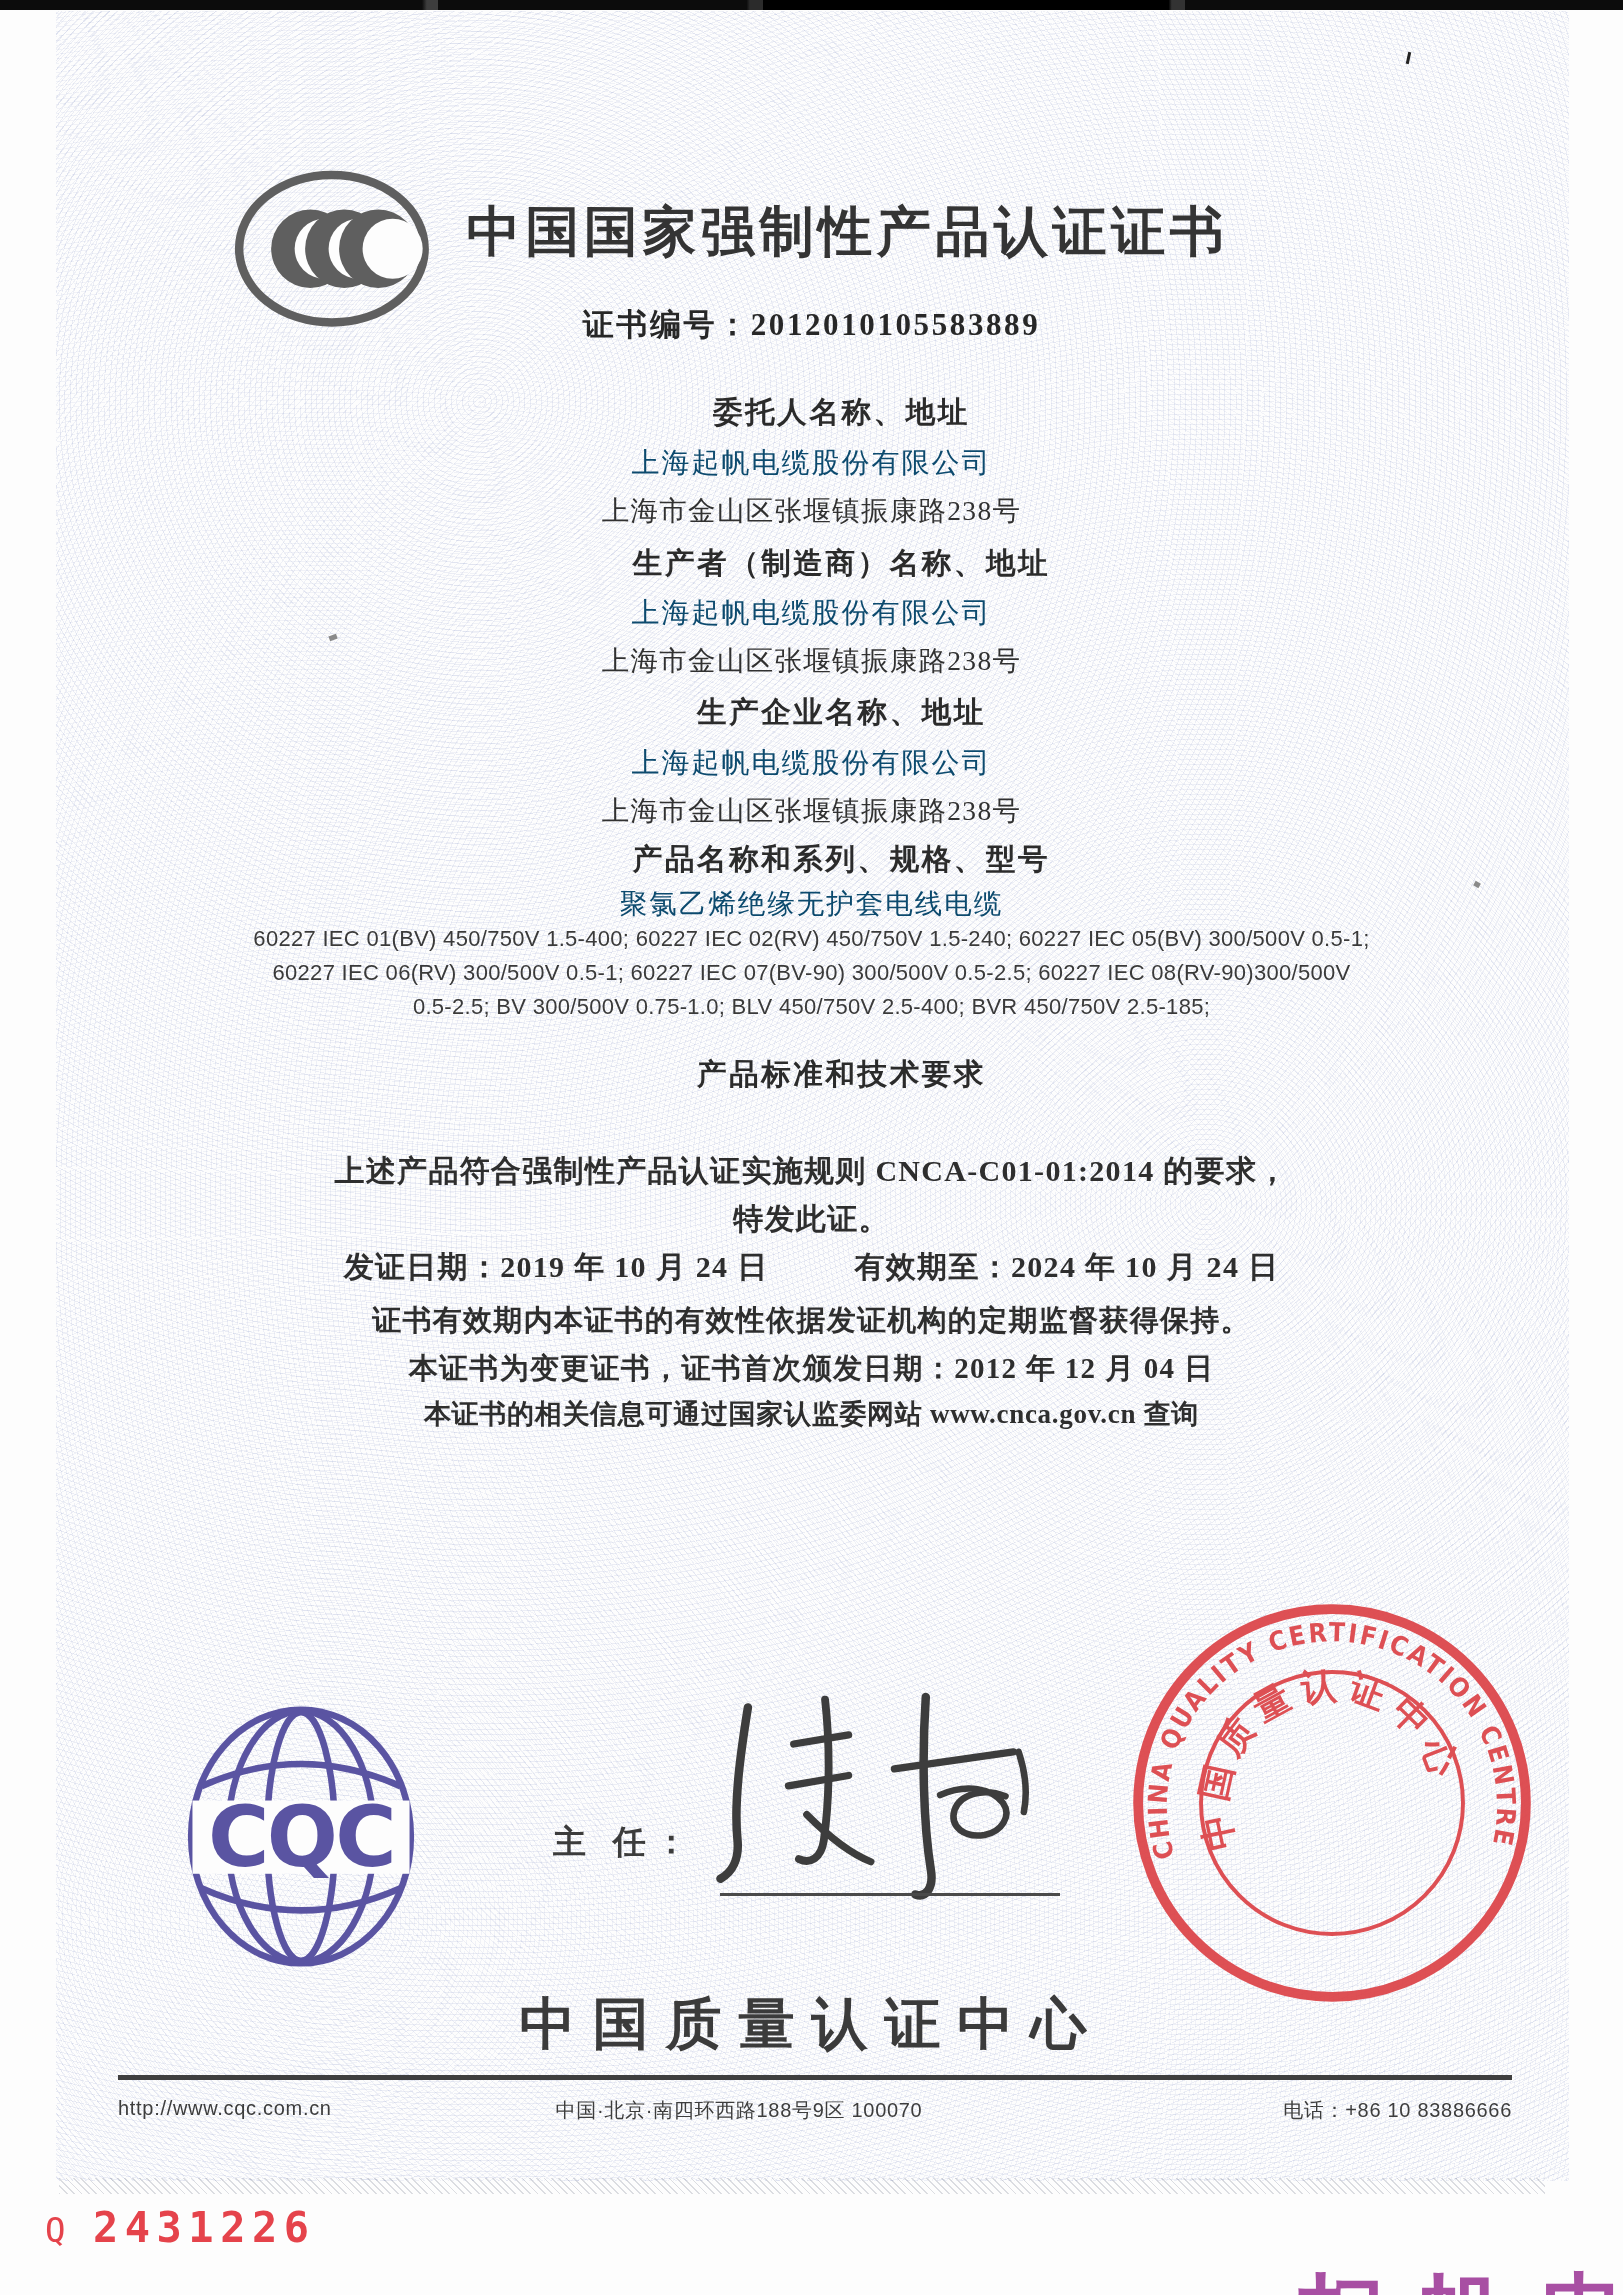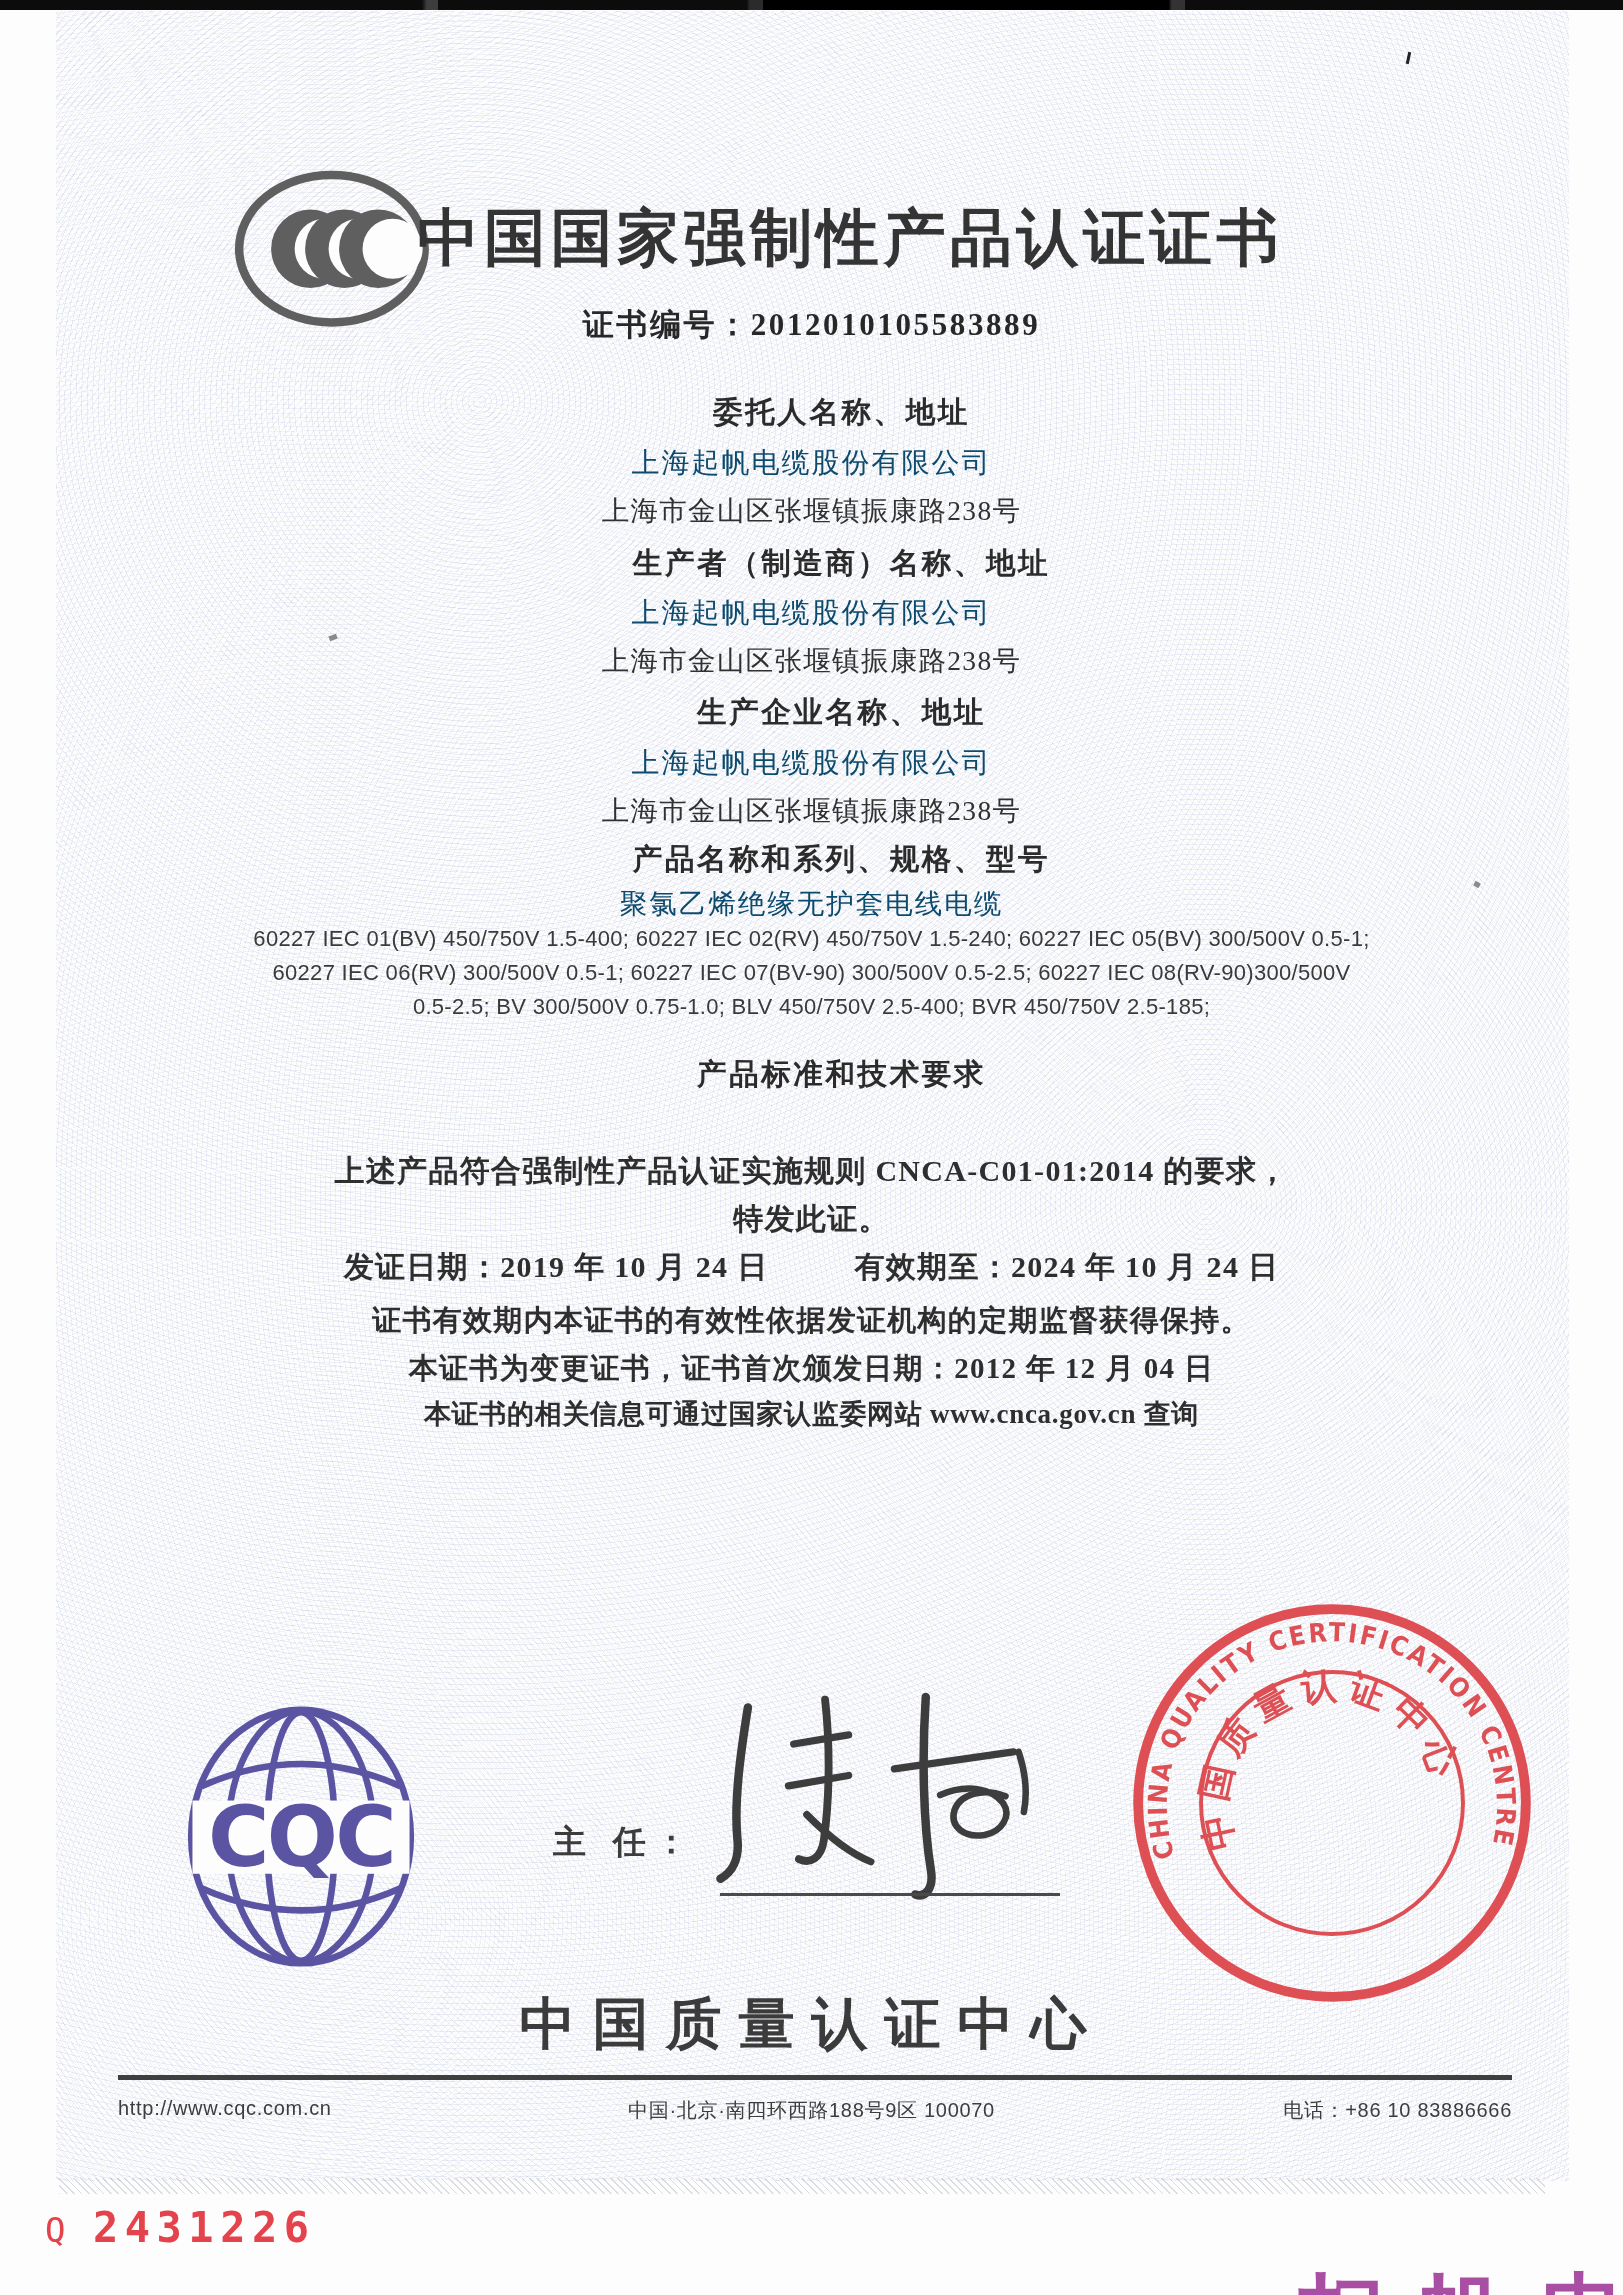--- a/index.html
+++ b/index.html
@@ -22,22 +22,22 @@
   .scan-strip{
     position:absolute;left:0;top:0;width:1623px;height:9.8px;
     background:linear-gradient(90deg,#0c0c0c 0 26%,#3d3d3d 26.3% 27%,#0c0c0c 27% 46%,#2b2b2b 46.2% 47%,#000 47% 72%,#333 72.2% 73%,#0c0c0c 73% 100%);
   }
   .cline{position:absolute;left:0;width:1623px;text-align:center;white-space:nowrap;}
   .h-bold{font-weight:700;font-size:29.5px;letter-spacing:2.6px;color:#2b2b2b;margin-left:30px;}
   .t-name{font-size:28px;letter-spacing:2px;color:#0c4a6e;}
   .t-addr{font-size:27.5px;letter-spacing:1.3px;color:#313131;}
   .t-spec{font-family:"Liberation Sans",sans-serif;font-size:22px;color:#3a3a3a;letter-spacing:0.3px;}
   .title{
-    position:absolute;left:412px;top:196px;width:871px;text-align:right;
-    font-size:62px;font-weight:700;letter-spacing:4.6px;color:#343434;white-space:nowrap;
+    position:absolute;left:412px;top:196px;width:871px;text-align:center;
+    font-size:54px;font-weight:700;letter-spacing:4.6px;color:#343434;white-space:nowrap;
   }
   .certno{top:304px;font-size:31px;font-weight:600;letter-spacing:2.6px;color:#272727;}
   .std-value{font-family:"DejaVu Sans",sans-serif;font-size:32px;font-weight:600;color:#303030;letter-spacing:0.7px;}
   .statement{font-size:30px;font-weight:600;letter-spacing:1.3px;text-align:center;}
   .dates{display:flex;justify-content:center;gap:86px;font-size:30px;font-weight:700;letter-spacing:1.3px;}
   .note{font-size:29px;font-weight:600;letter-spacing:1.3px;}
   .note-small{font-size:27px;font-weight:600;letter-spacing:0.7px;}
   .director{
     position:absolute;left:553px;top:1820px;font-size:33px;font-weight:700;
     letter-spacing:9.2px;color:#3c3c3c;white-space:nowrap;
@@ -47,21 +47,21 @@
     position:absolute;left:0;top:1987px;width:1623px;text-align:center;
     font-family:"Liberation Sans",sans-serif;font-size:56px;font-weight:700;
     letter-spacing:17px;color:#3b3b3b;white-space:nowrap;
   }
   .footer-rule{position:absolute;left:118px;top:2075px;width:1394px;height:4.6px;background:#3f3f3f;}
   .footer-item{
     position:absolute;top:2097px;font-family:"Liberation Sans",sans-serif;
     font-size:20px;color:#3d3d3d;white-space:nowrap;letter-spacing:0.7px;
   }
   .f-web{left:118px;}
-  .f-addr{left:0;width:1623px;text-align:center;}
+  .f-addr{left:0;width:1478px;text-align:center;}
   .f-phone{right:111px;}
   .serial{
     position:absolute;left:45px;top:2203px;display:flex;align-items:baseline;gap:27.5px;
     color:#e5434b;font-family:"DejaVu Sans Mono",monospace;white-space:nowrap;
   }
   .serial .q{font-size:34px;font-weight:400;}
   .serial .num{font-size:42px;font-weight:700;letter-spacing:6.5px;}
   .watermark{
     position:absolute;left:1299px;top:2256px;
     font-family:"Liberation Sans",sans-serif;font-size:86px;font-weight:700;

